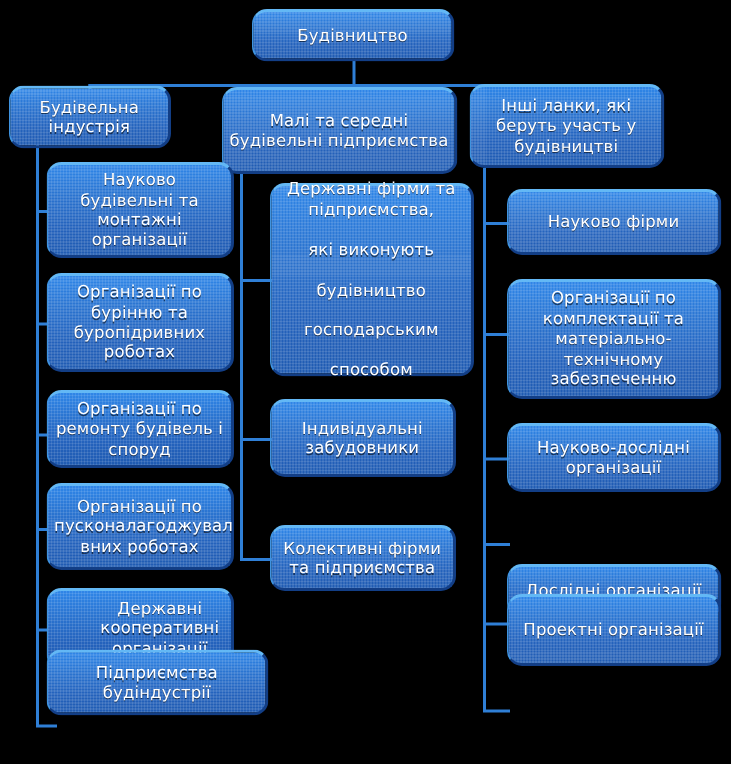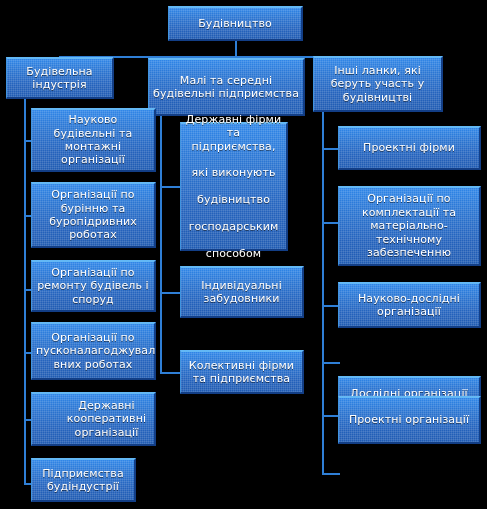--- a/index.html
+++ b/index.html
@@ -40,20 +40,21 @@
     border-bottom: 2px solid #123e86;
     display: flex;
     align-items: center;
     justify-content: flex-end;
     text-align: center;
     color: #ffffff;
     line-height: 1.22;
     letter-spacing: 0.1px;
     text-shadow: 0 1px 0 rgba(0,0,0,0.55);
     padding: 2px 4px;
+    border-radius: 10px;
   }
   .node .txt {
     display: block;
     width: 100%;
     white-space: pre-line;
   }
   .fs11 { font-size: 11px; }
   .fs10 { font-size: 10px; }
 </style>
 </head>
@@ -135,26 +136,26 @@
 пусконалагоджувал
 вних роботах</span>
   </div>
 
   <div class="node fs11" style="left:31px; top:392px; width:125px; height:54px;padding-left:31px;">
     <span class="txt">Державні
 кооперативні
 організації</span>
   </div>
 
-  <div class="node fs11" style="left:31px; top:458px; width:105px; height:44px;">
+  <div class="node fs11" style="left:31px; top:433px; width:148px; height:44px;">
     <span class="txt">Підприємства
 будіндустрії</span>
   </div>
 
-  <div class="node fs11" style="left:180px; top:122px; width:108px; height:129px;">
+  <div class="node fs11" style="left:180px; top:122px; width:136px; height:129px;">
     <span class="txt">Державні фірми та
 підприємства,
 
 які виконують
 
 будівництво
 
 господарським
 
 способом</span>
@@ -164,21 +165,21 @@
     <span class="txt">Індивідуальні
 забудовники</span>
   </div>
 
   <div class="node fs11" style="left:180px; top:350px; width:124px; height:44px;">
     <span class="txt">Колективні фірми
 та підприємства</span>
   </div>
 
   <div class="node fs11" style="left:338px; top:126px; width:143px; height:44px;">
-    <span class="txt">Проектні фірми</span>
+    <span class="txt">Науково фірми</span>
   </div>
 
   <div class="node fs11" style="left:338px; top:186px; width:143px; height:80px;">
     <span class="txt">Організації по
 комплектації та
 матеріально-
 технічному
 забезпеченню</span>
   </div>
 

